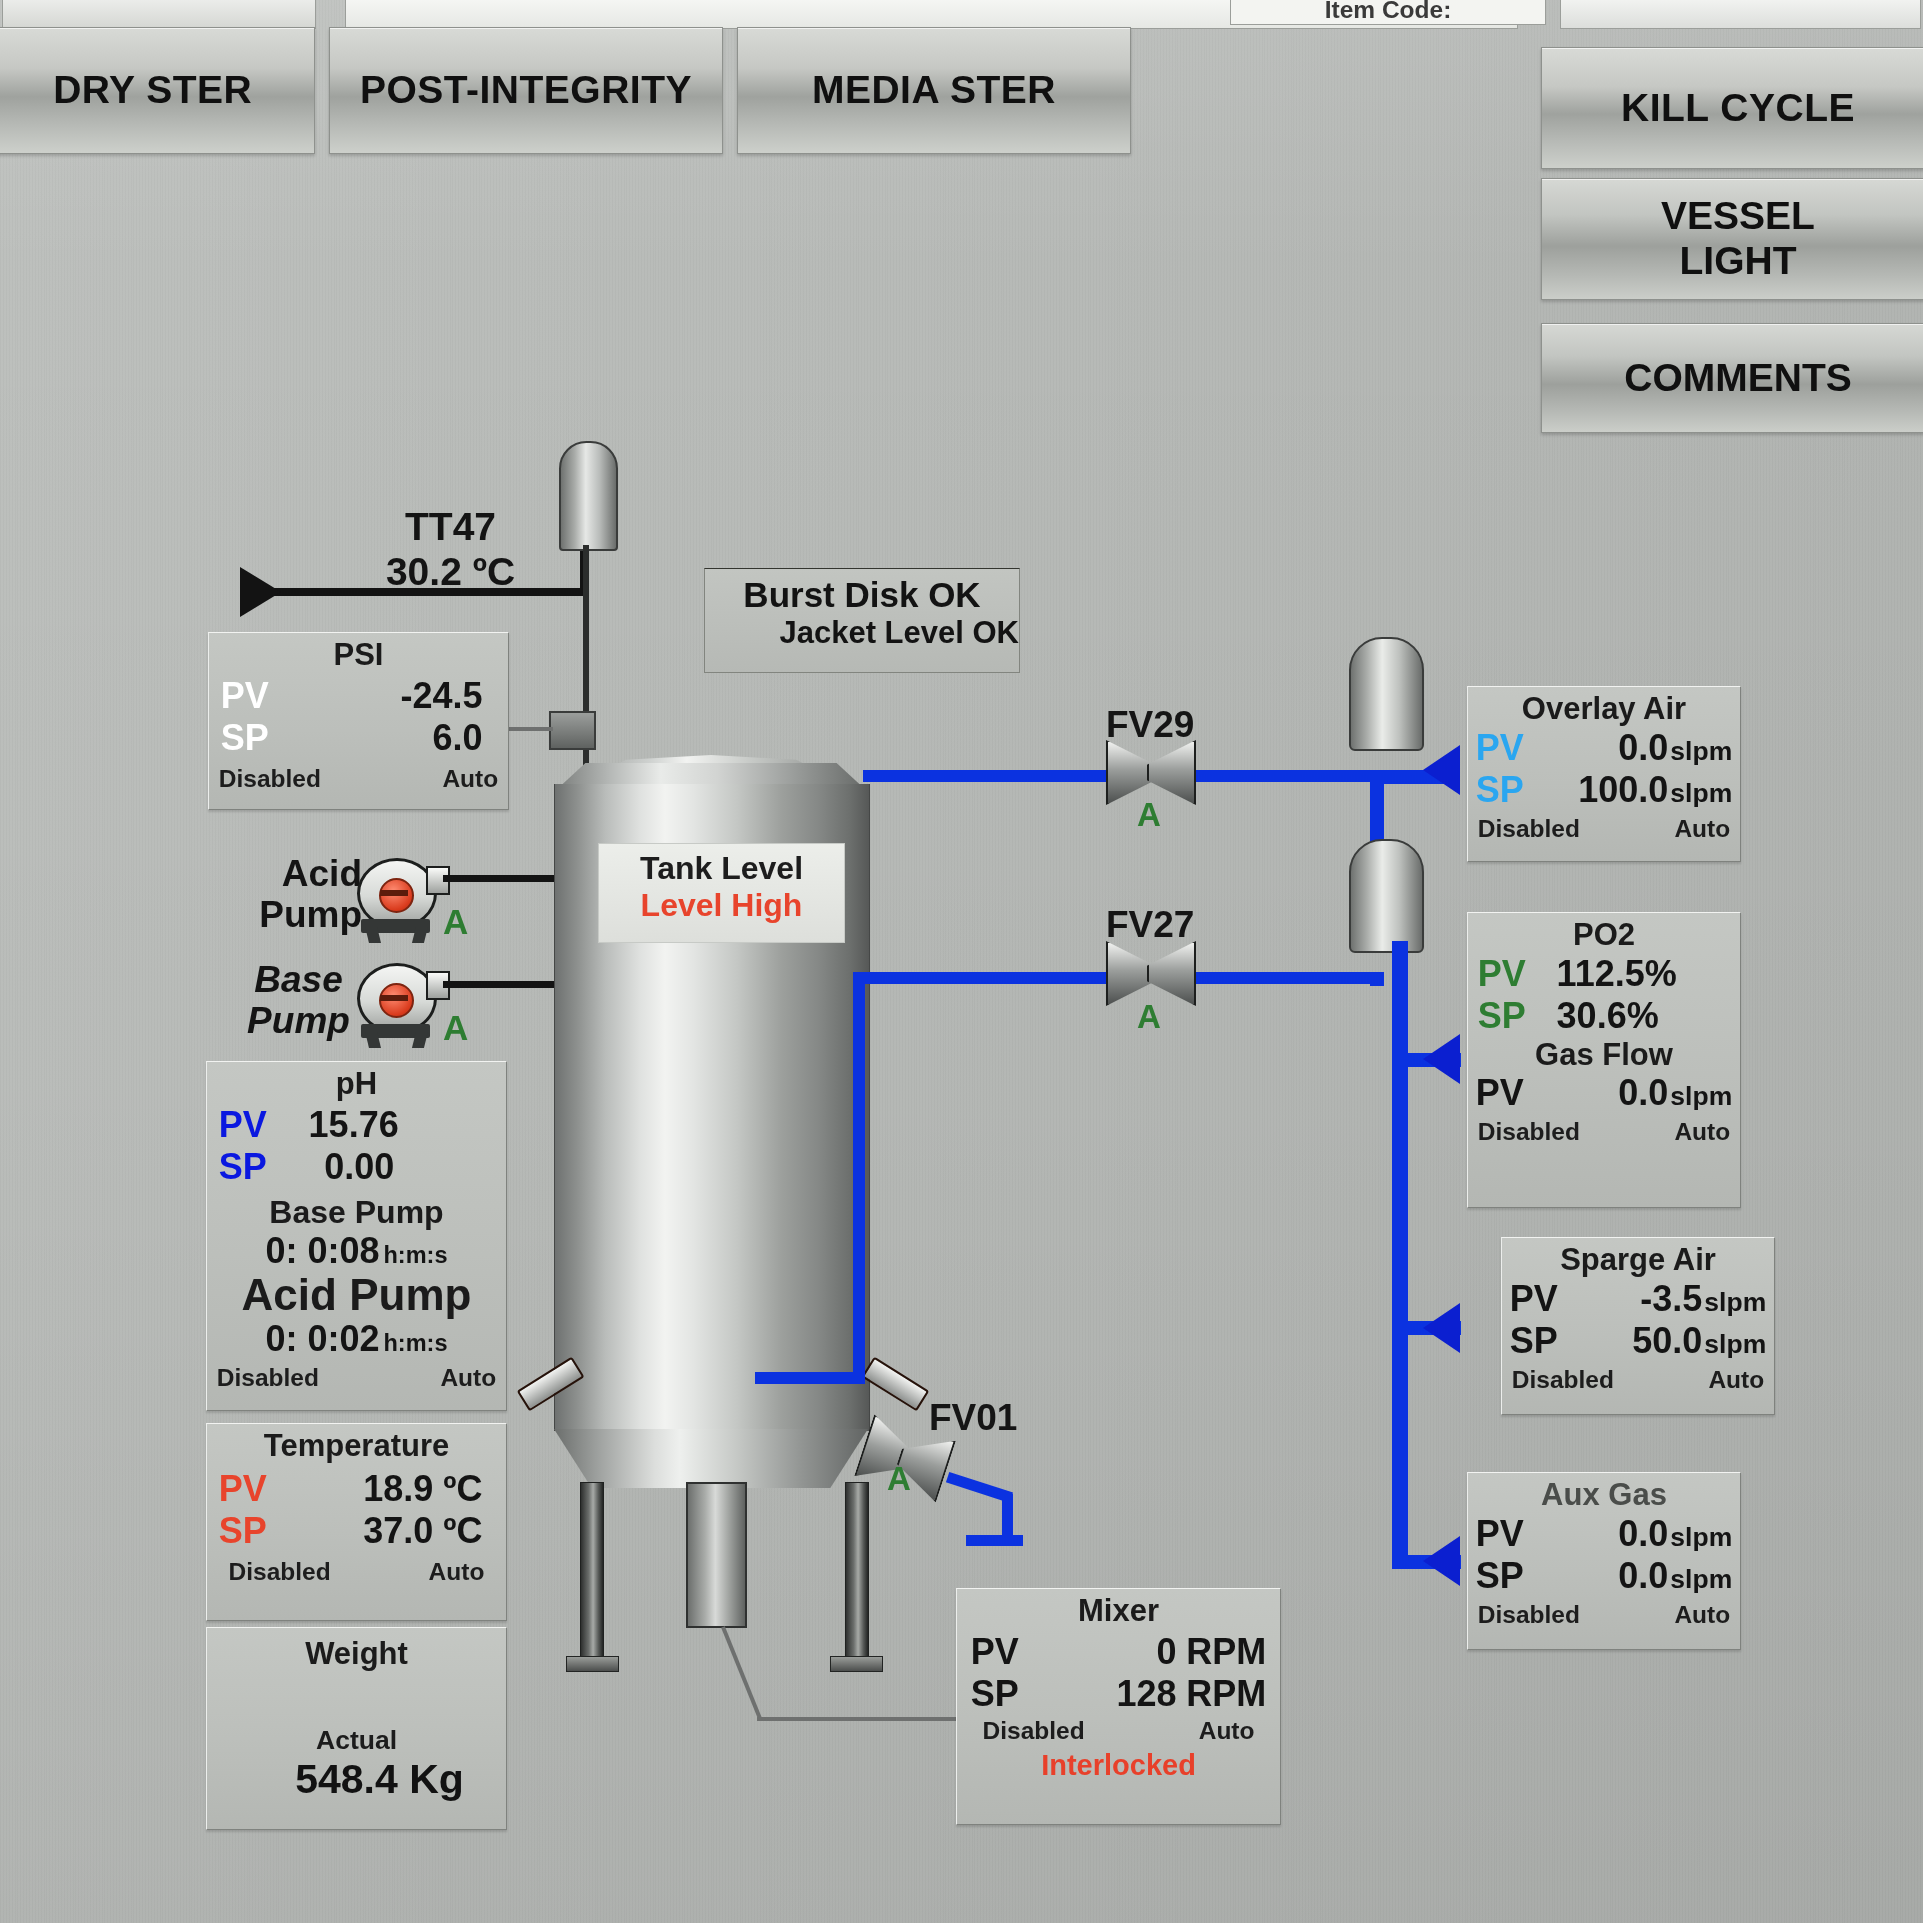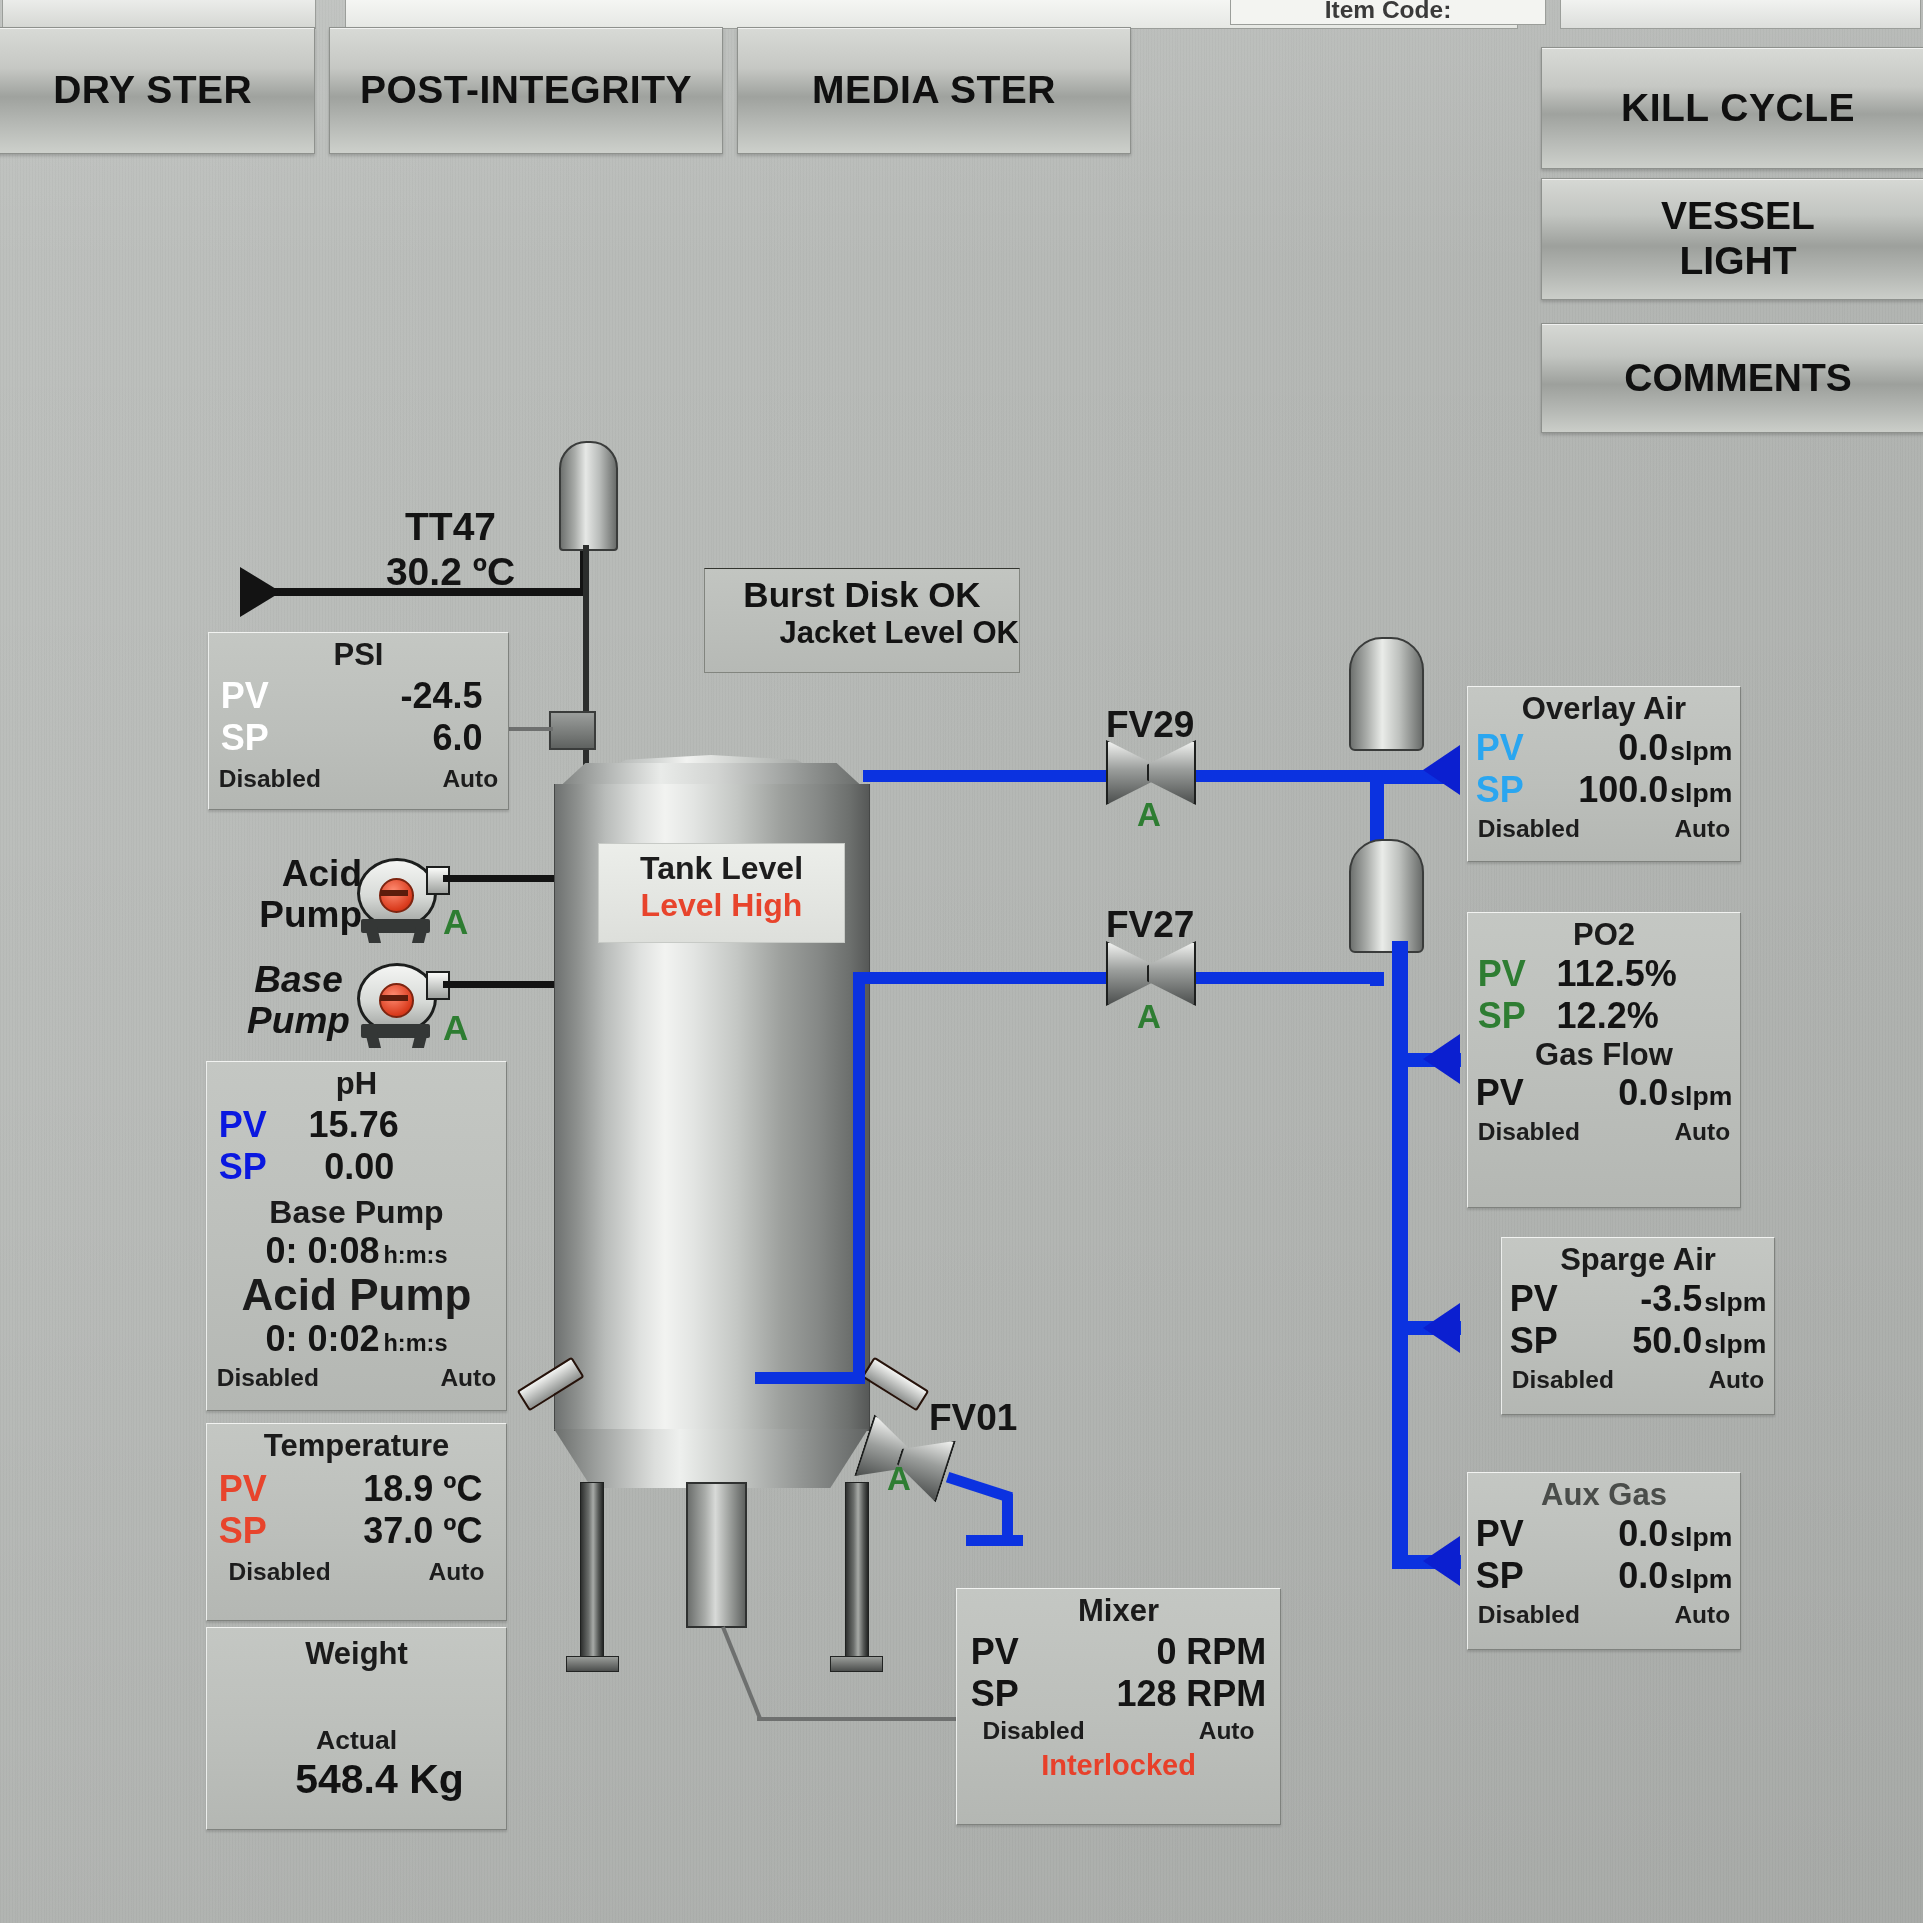--- a/index.html
+++ b/index.html
@@ -433,21 +433,21 @@
   </div>
 
   <div class="fp" style="left:1467px;top:912px;width:272px;height:294px;">
     <div class="title c-green">PO2</div>
     <div class="row" style="margin-top:2px;padding:0 9.8px;">
       <span class="lbl c-green" style="width:71px;flex:0 0 71px;">PV</span>
       <span class="val" style="text-align:left;padding-left:7.8px;">112.5%</span>
     </div>
     <div class="row" style="padding:0 9.8px;">
       <span class="lbl c-green" style="width:71px;flex:0 0 71px;">SP</span>
-      <span class="val" style="text-align:left;padding-left:7.8px;">12.2%</span>
+      <span class="val" style="text-align:left;padding-left:7.8px;">30.6%</span>
     </div>
     <div class="title c-brown" style="margin-top:2px;">Gas Flow</div>
     <div class="row" style="padding:0 7.8px;">
       <span class="lbl" style="width:69px;flex:0 0 69px;">PV</span>
       <span class="val">0.0</span>
       <span class="unit">slpm</span>
     </div>
     <div class="footer" style="margin-top:3.9px;">
       <span>Disabled</span>
       <span>Auto</span>

